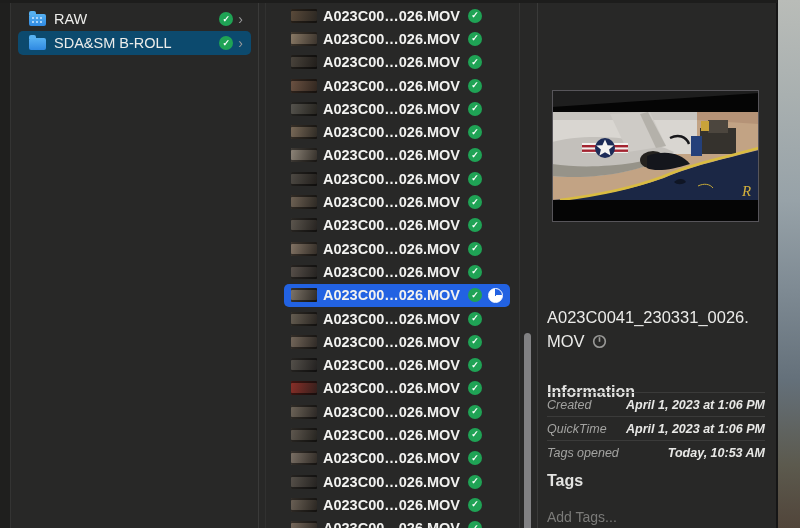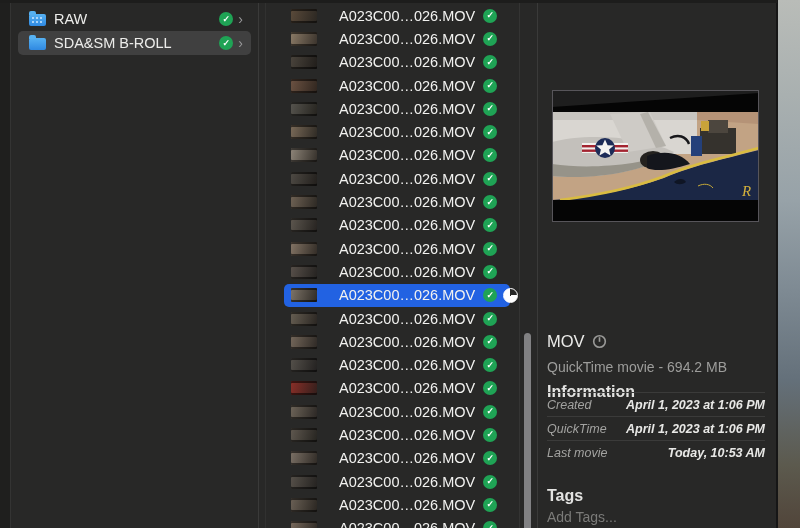--- a/index.html
+++ b/index.html
@@ -16,21 +16,21 @@
   #divider-3{left:537px;top:0;width:1px;height:528px;background:#3a3a39;}
   #window-edge{left:776px;top:0;width:2px;height:528px;background:#161616;}
   #desktop-sliver{left:778px;top:0;width:22px;height:528px;
     background:linear-gradient(180deg,#b9bcb8 0%,#a9b0b0 18%,#97a2a8 38%,#7e8a93 55%,#64707a 72%,#5c5a4e 88%,#51453a 100%);}
 
   
   #col-left{left:11px;top:0;width:247px;height:511px;}
   .side-row{margin:0 7px;height:24px;border-radius:5px;display:flex;align-items:center;
             padding:0 8px 0 11px;box-sizing:border-box;color:#ececea;font-size:14.5px;}
   .side-row.first{margin-top:7px;}
-  .side-row.selected{background:#404040;}
+  .side-row.selected{background:#0c4a6e;}
   .folder{width:17px;height:12px;border-radius:2px;position:relative;flex:none;margin-top:2px;
           background:linear-gradient(180deg,#56b1f2 0%,#2f89e2 100%);}
   .folder::before{content:"";position:absolute;top:-3px;left:0;width:7px;height:4px;
           background:#56b1f2;border-radius:2px 2px 0 0;}
   .folder.media::after{content:"";position:absolute;top:3px;left:3px;width:2px;height:2px;
           background:#cfe9ff;border-radius:50%;
           box-shadow:4px 0 #cfe9ff,8px 0 #cfe9ff,0 4px #cfe9ff,4px 4px #cfe9ff,8px 4px #cfe9ff;}
   .side-label{margin-left:8px;white-space:nowrap;overflow:hidden;}
   .side-right{margin-left:auto;display:flex;align-items:center;gap:5px;}
   .check{width:14px;height:14px;border-radius:50%;background:#1fa355;color:#fff;flex:none;
@@ -38,21 +38,21 @@
   .chevron{color:#98989a;font-size:14px;line-height:1;margin-top:-1px;}
 
   
   #col-mid{left:266px;top:0;width:253px;height:528px;overflow:hidden;}
   #file-list{padding-top:4px;}
   .file-row{margin-left:18px;width:226px;height:23.3px;border-radius:5px;display:flex;
             align-items:center;padding:0 7px;box-sizing:border-box;color:#f2f2f0;font-size:14.5px;}
   .file-row.selected{background:#2262e2;}
   .thumb{width:26px;height:14px;flex:none;border-radius:1px;
          box-shadow:inset 0 2px 0 rgba(0,0,0,.55),inset 0 -2px 0 rgba(0,0,0,.55);}
-  .fname{margin-left:22px;white-space:nowrap;}
+  .fname{margin-left:6px;white-space:nowrap;font-weight:bold;}
   .file-row .check{margin-left:8px;}
   .pie{display:none;width:15px;height:15px;flex:none;margin-left:6px;border-radius:50%;
        border:1.5px solid #fff;box-sizing:border-box;
        background:conic-gradient(rgba(0,0,0,0) 0 90deg,#fff 90deg 360deg);}
   .file-row.selected .pie{display:block;}
 
   
   #mid-scrollbar{left:524px;top:333px;width:7px;height:200px;border-radius:4px;
                  background:rgba(145,145,148,.85);}
 
@@ -63,21 +63,21 @@
               line-height:24px;color:#ebebe9;}
   #file-title .clock{display:inline-block;vertical-align:-2px;margin-left:7px;}
   #kind-size{left:9px;top:359px;font-size:14px;color:#9d9d9b;}
   .section-head{font-size:16px;font-weight:bold;color:#e3e3e1;}
   #info-head{left:9px;top:383px;}
   #info-rows{left:9px;top:392px;width:218px;font-style:italic;}
   .hairline{height:1px;background:#3b3b3a;}
   .info-row{height:23px;display:flex;align-items:center;font-size:12.5px;}
   .info-label{color:#a3a3a1;}
   .info-value{margin-left:auto;font-weight:bold;color:#e8e8e6;text-align:right;}
-  #tags-head{left:9px;top:487px;}
+  #tags-head{left:9px;top:472px;}
   #add-tags{left:9px;top:509px;font-size:14px;color:#7b7b79;}
 </style>
 </head>
 <body>
 
 <div class="abs" id="left-edge"></div>
 <div class="abs" id="top-strip"></div>
 
 <div class="abs" id="col-left">
   <div class="side-row first">
@@ -289,28 +289,27 @@
       <path d="M95,66 C112,60 128,62 138,74 C120,80 103,82 95,78 Z" fill="#14161c"></path>
     </g>
 
     <rect x="0" y="0" width="207" height="22" fill="#050505"></rect>
     <polygon points="0,0 207,0 207,3 0,17" fill="#1e1e1e"></polygon>
     <rect x="0" y="110" width="207" height="22" fill="#050505"></rect>
     <rect x="0.5" y="0.5" width="206" height="131" fill="none" stroke="#57555a" stroke-width="1"></rect>
   </svg>
 
   <div class="abs" id="file-title">
-    <br>
+    <span>A023C0041_230331_0026.</span><br>
     <span>MOV</span><span class="clock"><svg width="15" height="15" viewBox="0 0 15 15">
           <circle cx="7.5" cy="7.5" r="5.8" stroke="#9a9a98" stroke-width="1.6" fill="none"></circle>
           <line x1="7.5" y1="7.8" x2="7.5" y2="3.2" stroke="#9a9a98" stroke-width="1.6"></line>
         </svg></span>
   </div>
 
-  <div class="abs" id="kind-size">QuickTime movie - 694.2 MB</div>
 
   <div class="abs section-head" id="info-head">Information</div>
 
   <div class="abs" id="info-rows">
       <div>
     <div class="hairline"></div>
     <div class="info-row">
       <span class="info-label">Created</span>
       <span class="info-value">April 1, 2023 at 1:06 PM</span>
     </div>
@@ -318,21 +317,21 @@
       <div>
     <div class="hairline"></div>
     <div class="info-row">
       <span class="info-label">QuickTime</span>
       <span class="info-value">April 1, 2023 at 1:06 PM</span>
     </div>
   </div>
       <div>
     <div class="hairline"></div>
     <div class="info-row">
-      <span class="info-label">Last movie</span>
+      <span class="info-label">Tags opened</span>
       <span class="info-value">Today, 10:53 AM</span>
     </div>
   </div>
     </div>
 
   <div class="abs section-head" id="tags-head">Tags</div>
   <div class="abs" id="add-tags">Add Tags...</div>
 </div>
 
 <div class="abs" id="window-edge"></div>

